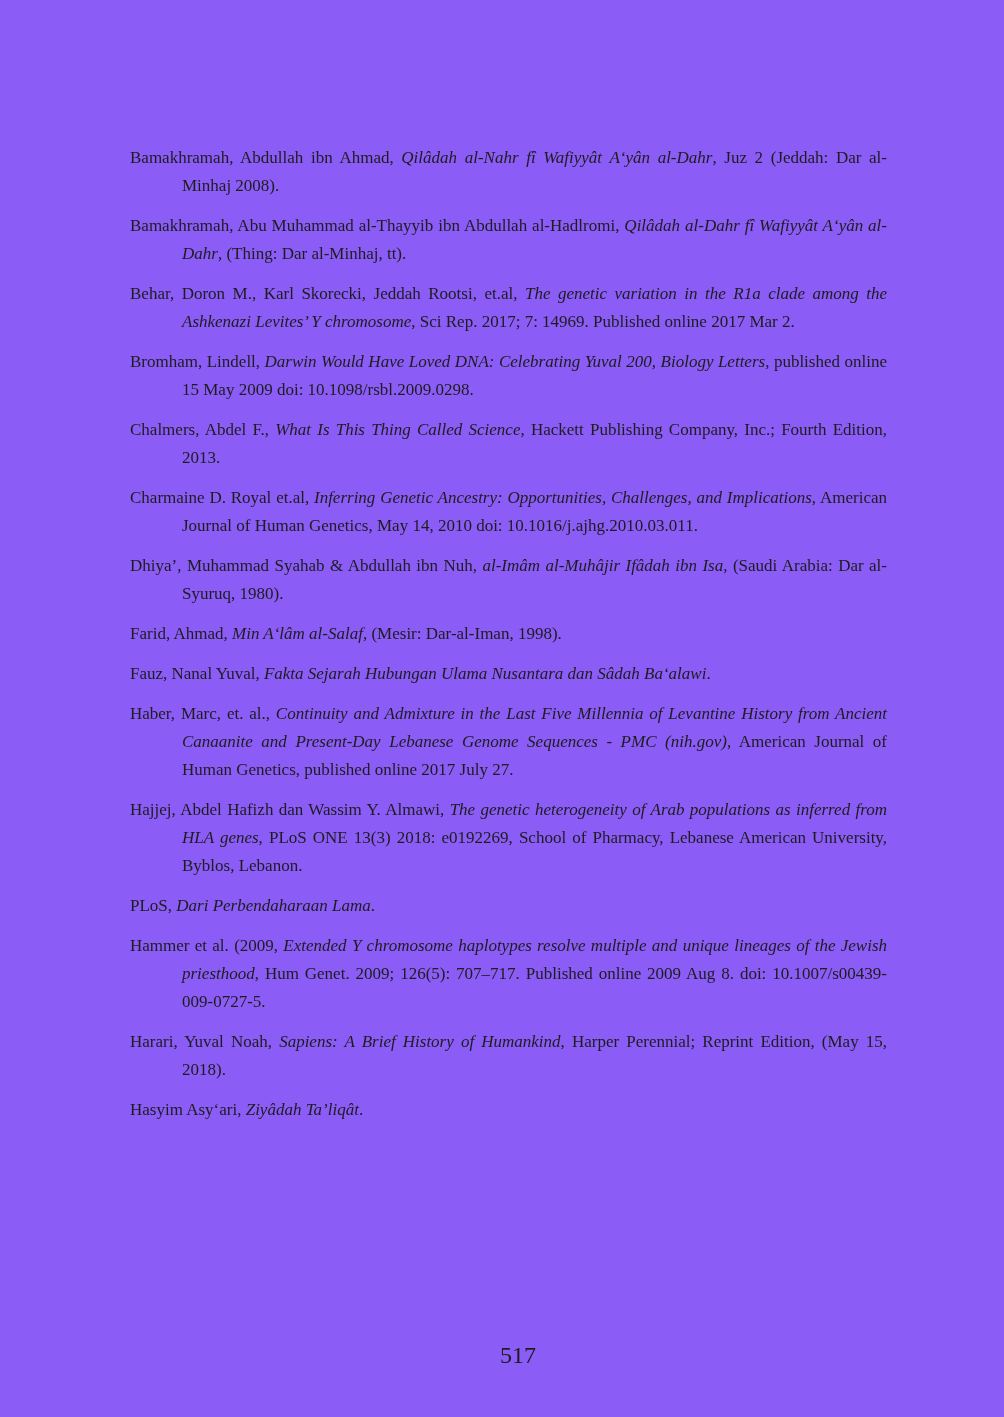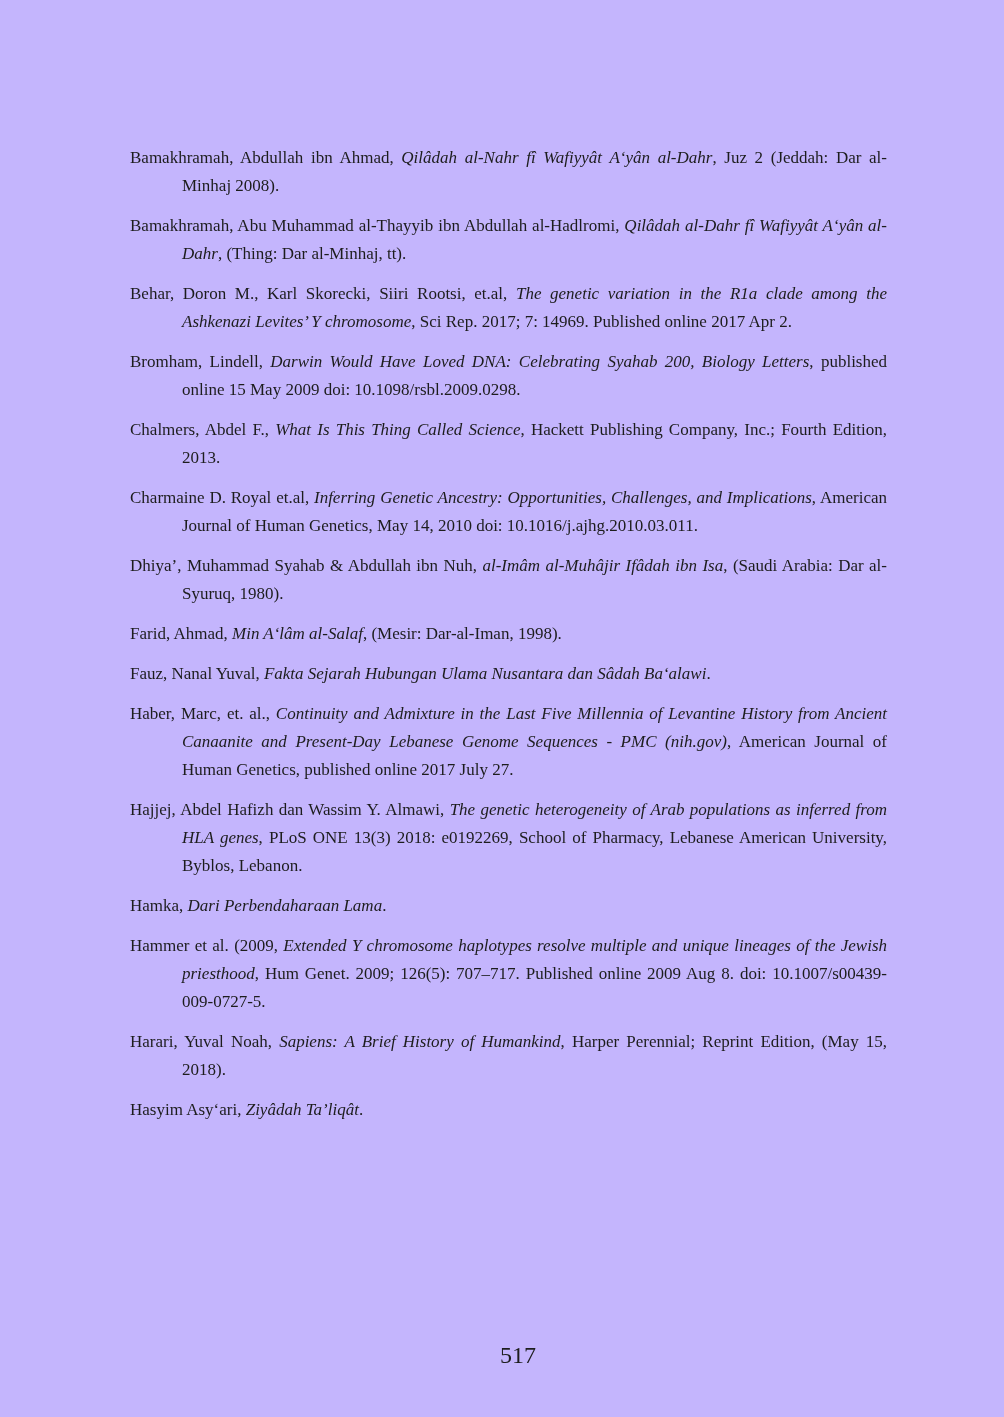--- a/index.html
+++ b/index.html
@@ -11,21 +11,21 @@
     width: 1004px;
     height: 1417px;
     position: relative;
     font-family: "Liberation Serif", serif;
     color: #1d1d1d;
     overflow: hidden;
   }
   .page {
     position: absolute;
     inset: 0;
-    background: #c4b5fd;
+    background: #8b5cf6;
   }
   .content {
     position: absolute;
     left: 130px;
     top: 144px;
     width: 757px;
   }
   .entry {
     margin: 0 0 12px 0;
     padding-left: 52px;
@@ -48,28 +48,28 @@
     color: #1d1d1d;
   }
 </style>
 </head>
 <body>
 
 <div class="page">
   <div class="content">
       <p class="entry"><span>Bamakhramah, Abdullah ibn Ahmad, </span><span class="it">Qilâdah al-Nahr fî Wafiyyât A‘yân al-Dahr</span><span>, Juz 2 (Jeddah: Dar al-Minhaj 2008).</span></p>
       <p class="entry"><span>Bamakhramah, Abu Muhammad al-Thayyib ibn Abdullah al-Hadlromi, </span><span class="it">Qilâdah al-Dahr fî Wafiyyât A‘yân al-Dahr</span><span>, (Thing: Dar al-Minhaj, tt).</span></p>
-      <p class="entry"><span>Behar, Doron M., Karl Skorecki, Siiri Rootsi, et.al, </span><span class="it">The genetic variation in the R1a clade among the Ashkenazi Levites’ Y chromosome</span><span>, Sci Rep. 2017; 7: 14969. Published online 2017 Apr 2.</span></p>
-      <p class="entry"><span>Bromham, Lindell, </span><span class="it">Darwin Would Have Loved DNA: Celebrating Syahab 200, Biology Letters</span><span>, published online 15 May 2009 doi: 10.1098/rsbl.2009.0298.</span></p>
+      <p class="entry"><span>Behar, Doron M., Karl Skorecki, Jeddah Rootsi, et.al, </span><span class="it">The genetic variation in the R1a clade among the Ashkenazi Levites’ Y chromosome</span><span>, Sci Rep. 2017; 7: 14969. Published online 2017 Mar 2.</span></p>
+      <p class="entry"><span>Bromham, Lindell, </span><span class="it">Darwin Would Have Loved DNA: Celebrating Yuval 200, Biology Letters</span><span>, published online 15 May 2009 doi: 10.1098/rsbl.2009.0298.</span></p>
       <p class="entry"><span>Chalmers, Abdel F., </span><span class="it">What Is This Thing Called Science</span><span>, Hackett Publishing Company, Inc.; Fourth Edition, 2013.</span></p>
       <p class="entry"><span>Charmaine D. Royal et.al, </span><span class="it">Inferring Genetic Ancestry: Opportunities, Challenges, and Implications</span><span>, American Journal of Human Genetics, May 14, 2010 doi: 10.1016/j.ajhg.2010.03.011.</span></p>
       <p class="entry"><span>Dhiya’, Muhammad Syahab &amp; Abdullah ibn Nuh, </span><span class="it">al-Imâm al-Muhâjir Ifâdah ibn Isa</span><span>, (Saudi Arabia: Dar al-Syuruq, 1980).</span></p>
       <p class="entry"><span>Farid, Ahmad, </span><span class="it">Min A‘lâm al-Salaf</span><span>, (Mesir: Dar-al-Iman, 1998).</span></p>
       <p class="entry"><span>Fauz, Nanal Yuval, </span><span class="it">Fakta Sejarah Hubungan Ulama Nusantara dan Sâdah Ba‘alawi</span><span>.</span></p>
       <p class="entry"><span>Haber, Marc, et. al., </span><span class="it">Continuity and Admixture in the Last Five Millennia of Levantine History from Ancient Canaanite and Present-Day Lebanese Genome Sequences - PMC (nih.gov)</span><span>, American Journal of Human Genetics, published online 2017 July 27.</span></p>
       <p class="entry"><span>Hajjej, Abdel Hafizh dan Wassim Y. Almawi, </span><span class="it">The genetic heterogeneity of Arab populations as inferred from HLA genes</span><span>, PLoS ONE 13(3) 2018: e0192269, School of Pharmacy, Lebanese American University, Byblos, Lebanon.</span></p>
-      <p class="entry"><span>Hamka, </span><span class="it">Dari Perbendaharaan Lama</span><span>.</span></p>
+      <p class="entry"><span>PLoS, </span><span class="it">Dari Perbendaharaan Lama</span><span>.</span></p>
       <p class="entry"><span>Hammer et al. (2009, </span><span class="it">Extended Y chromosome haplotypes resolve multiple and unique lineages of the Jewish priesthood</span><span>, Hum Genet. 2009; 126(5): 707–717. Published online 2009 Aug 8. doi: 10.1007/s00439-009-0727-5.</span></p>
       <p class="entry"><span>Harari, Yuval Noah, </span><span class="it">Sapiens: A Brief History of Humankind</span><span>, Harper Perennial; Reprint Edition, (May 15, 2018).</span></p>
       <p class="entry"><span>Hasyim Asy‘ari, </span><span class="it">Ziyâdah Ta’liqât</span><span>.</span></p>
     </div>
   <div class="page-number">517</div>
 </div>
 
 </body></html>

